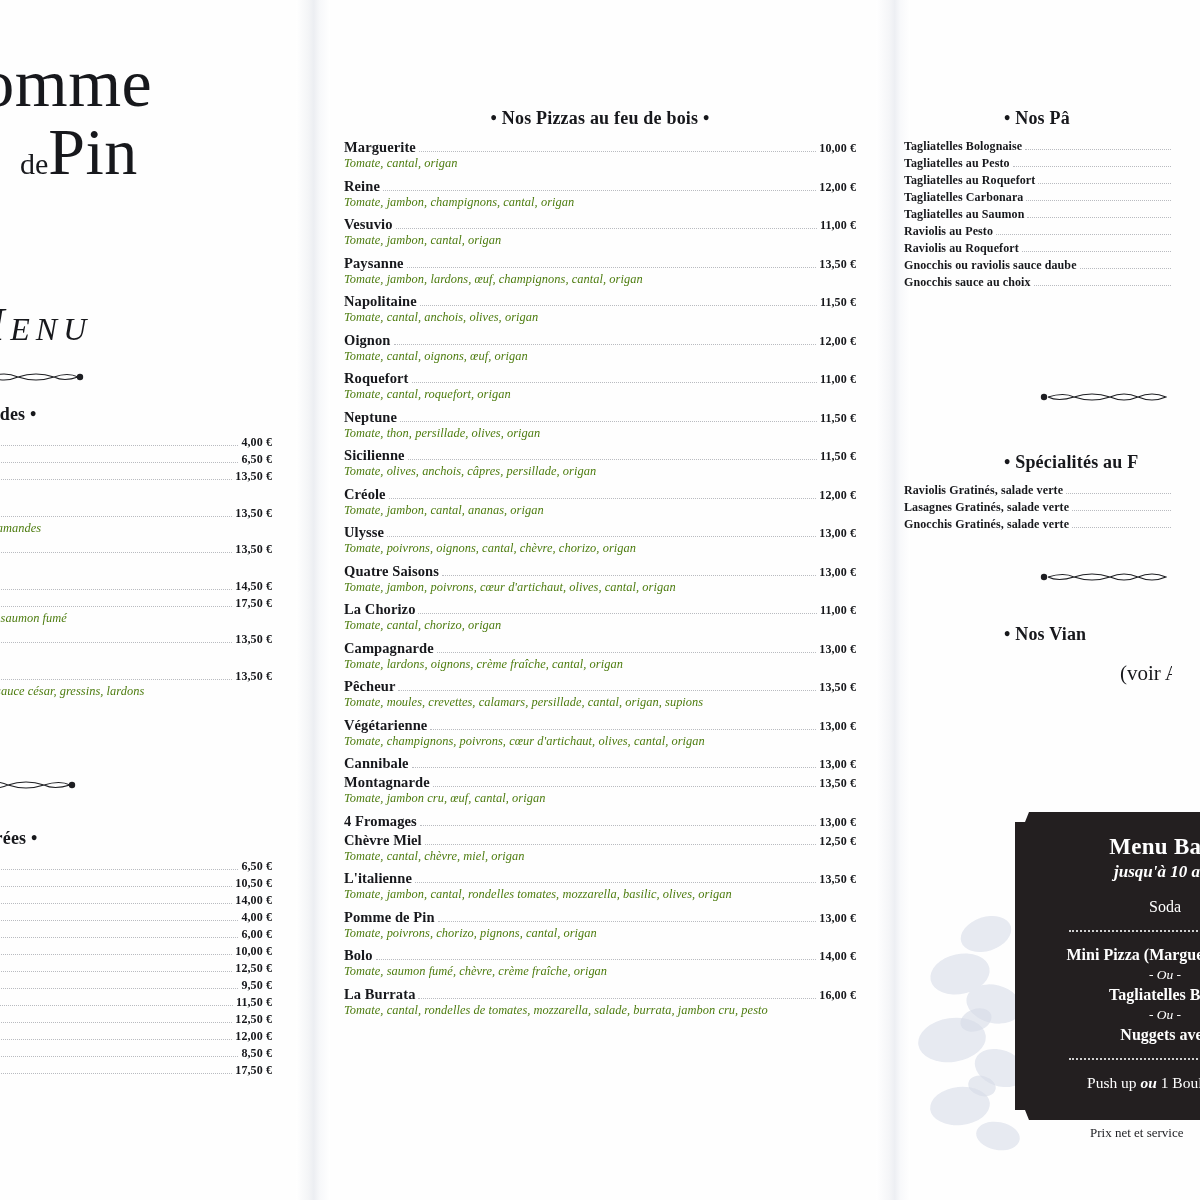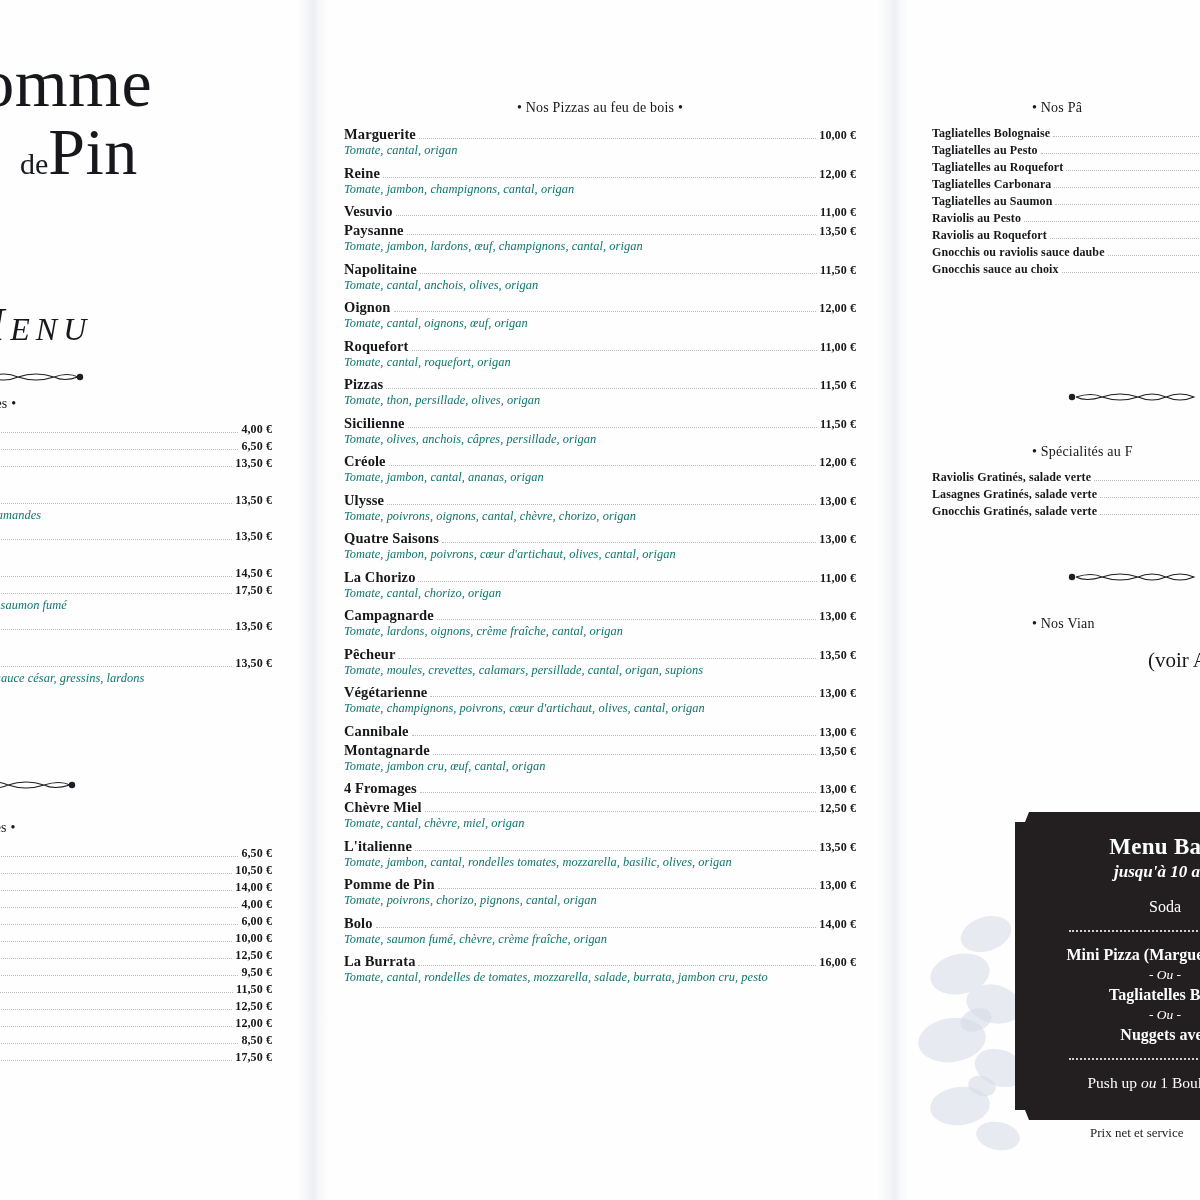--- a/index.html
+++ b/index.html
@@ -25,21 +25,21 @@
   }
   .panel {
     position: absolute;
     top: 0;
     bottom: 0;
     overflow: hidden;
   }
   
   #panel-left   { left: 0;     width: 296px; }
   #panel-center { left: 330px; width: 540px; }
-  #panel-right  { left: 918px; width: 282px; }
+  #panel-right  { left: 890px; width: 282px; }
 
   
   .fold {
     position: absolute;
     top: 0;
     bottom: 0;
     width: 34px;
     pointer-events: none;
   }
   #fold-left  { left: 296px;  background: linear-gradient(to right,#ffffff 0%,#f4f5f7 36%,#eceef2 52%,#f7f8fa 70%,#ffffff 100%); }
@@ -82,24 +82,24 @@
   }
   .flourish {
     position: relative;
     height: 14px;
     margin: 10px 0 6px;
   }
   .flourish svg { display: block; }
 
   
   .section-head {
-    font-size: 14px;
-    font-weight: 400;
+    font-size: 18px;
+    font-weight: 700;
     text-align: center;
-    margin: 4px 0 10px 0;
+    margin: 12px 0 10px 0;
     letter-spacing: 0.2px;
     white-space: nowrap;
   }
   .section-head.left-clip  { text-align: left;  margin-left: -46px; }
   .section-head.right-clip { text-align: left;  margin-left: 100px; }
 
   
   .item { margin-bottom: 2px; }
   .item-row {
     display: flex;
@@ -123,21 +123,21 @@
   .item-price {
     font-size: 12px;
     font-weight: 700;
     white-space: nowrap;
     flex: 0 0 auto;
     letter-spacing: 0.1px;
   }
   .item-desc {
     font-size: 12.4px;
     font-style: italic;
-    color: #0f766e;
+    color: #4d7c0f;
     margin: 0 0 6px 0;
     letter-spacing: 0.05px;
     line-height: 1.25;
   }
 
   
   #panel-left .menu-list { margin-left: -120px; padding-right: 24px; }
   #panel-left .item-name { visibility: hidden; }
   #panel-left .item-desc { white-space: nowrap; }
 
@@ -193,21 +193,21 @@
   }
   .bambin-line { font-size: 16px; margin-top: 16px; white-space: nowrap; }
   .bambin-line.bold { font-weight: 700; }
   .bambin-ou { font-size: 13.5px; font-style: italic; margin-top: 3px; }
   .bambin-rule {
     border: 0;
     border-top: 2px dotted #cfcfcf;
     margin: 14px 34px;
   }
   #bambin-dessert { font-size: 15.5px; margin-top: 12px; white-space: nowrap; }
-  #bambin-dessert .em { font-style: italic; font-weight: 400; }
+  #bambin-dessert .em { font-style: italic; font-weight: 700; }
 
   
   #watermark {
     position: absolute;
     left: 890px;
     top: 900px;
     width: 190px;
     height: 260px;
     opacity: 0.5;
     pointer-events: none;
@@ -446,20 +446,21 @@
               <span class="item-price">12,00 €</span>
             </div>
             <div class="item-desc">Tomate, jambon, champignons, cantal, origan</div>
           </div>
           <div class="item">
             <div class="item-row">
               <span class="item-name">Vesuvio</span>
               <span class="leader"></span>
               <span class="item-price">11,00 €</span>
             </div>
+            <div class="item-desc">Tomate, jambon, cantal, origan</div>
           </div>
           <div class="item">
             <div class="item-row">
               <span class="item-name">Paysanne</span>
               <span class="leader"></span>
               <span class="item-price">13,50 €</span>
             </div>
             <div class="item-desc">Tomate, jambon, lardons, œuf, champignons, cantal, origan</div>
           </div>
           <div class="item">
@@ -481,21 +482,21 @@
           <div class="item">
             <div class="item-row">
               <span class="item-name">Roquefort</span>
               <span class="leader"></span>
               <span class="item-price">11,00 €</span>
             </div>
             <div class="item-desc">Tomate, cantal, roquefort, origan</div>
           </div>
           <div class="item">
             <div class="item-row">
-              <span class="item-name">Pizzas</span>
+              <span class="item-name">Neptune</span>
               <span class="leader"></span>
               <span class="item-price">11,50 €</span>
             </div>
             <div class="item-desc">Tomate, thon, persillade, olives, origan</div>
           </div>
           <div class="item">
             <div class="item-row">
               <span class="item-name">Sicilienne</span>
               <span class="leader"></span>
               <span class="item-price">11,50 €</span>

